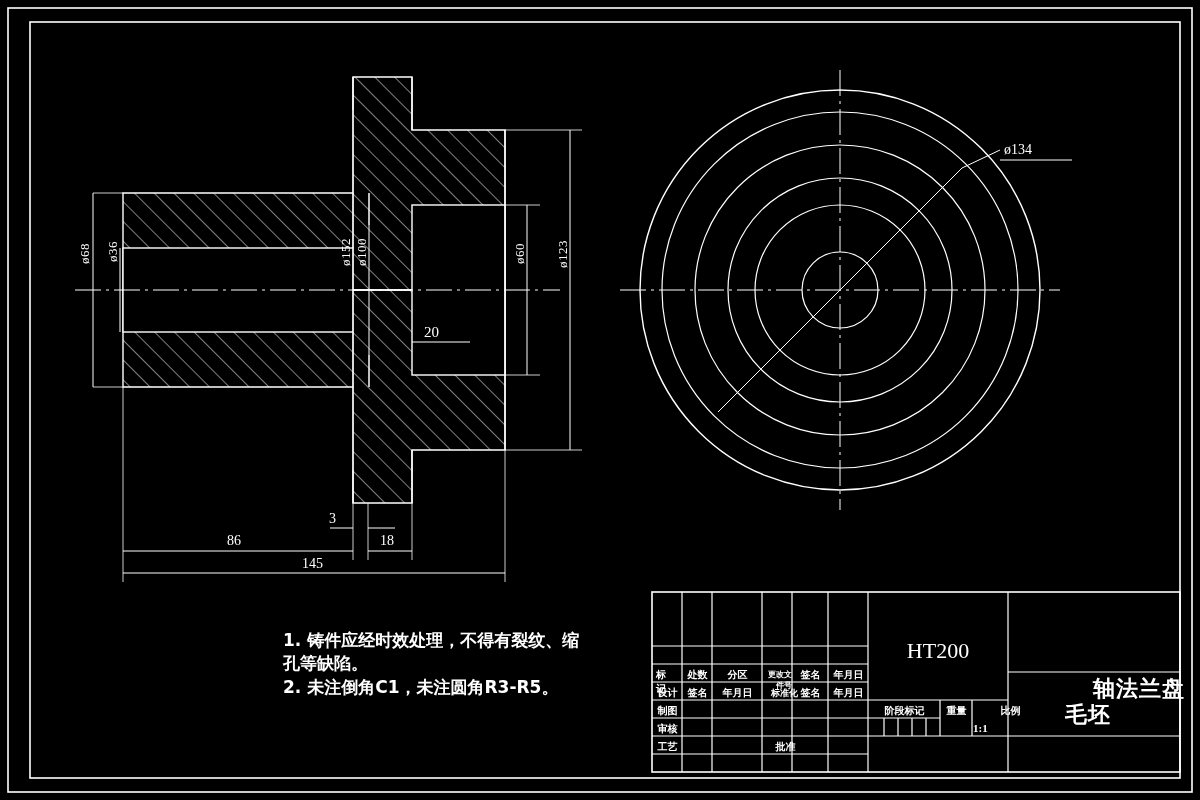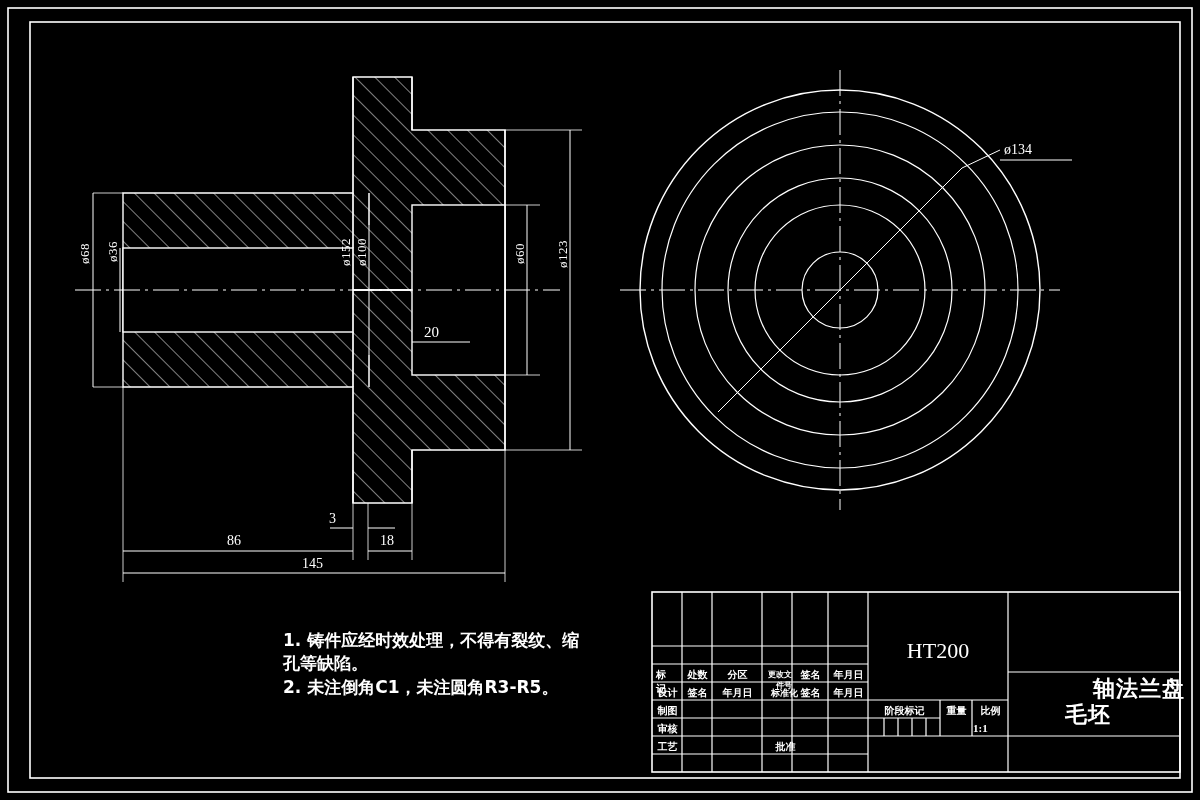--- a/index.html
+++ b/index.html
@@ -201,19 +201,19 @@
 
 <div style="position:absolute;left:653px;top:704px;width:29px;text-align:center;font-size:10px;" class="cn">制图</div>
 <div style="position:absolute;left:653px;top:722px;width:29px;text-align:center;font-size:10px;" class="cn">审核</div>
 <div style="position:absolute;left:653px;top:740px;width:29px;text-align:center;font-size:10px;" class="cn">工艺</div>
 <div style="position:absolute;left:763px;top:740px;width:29px;text-align:center;font-size:10px;padding-left:8px;" class="cn">批准</div>
 
 <div style="position:absolute;left:868px;top:638px;width:140px;text-align:center;font-size:22px;">HT200</div>
 
 <div style="position:absolute;left:869px;top:704px;width:71px;text-align:center;font-size:10px;" class="cn">阶段标记</div>
 <div style="position:absolute;left:941px;top:704px;width:31px;text-align:center;font-size:10px;" class="cn">重量</div>
-<div style="position:absolute;left:973px;top:704px;width:35px;text-align:center;font-size:10px;" class="cn">比例</div>
+<div style="position:absolute;left:973px;top:704px;width:35px;text-align:center;font-size:10px;padding-left:20px;" class="cn">比例</div>
 <div style="position:absolute;left:973px;top:722px;width:14px;text-align:right;font-size:11px;font-weight:bold;">1:1</div>
 
 <div style="position:absolute;left:1008px;top:674px;width:172px;text-align:center;font-size:22px;letter-spacing:1px;margin-left:45px;" class="cn">轴法兰盘</div>
 <div style="position:absolute;left:1008px;top:700px;width:160px;text-align:center;font-size:22px;letter-spacing:1px;" class="cn">毛坯</div>
 
 </div>
 
 </body></html>

